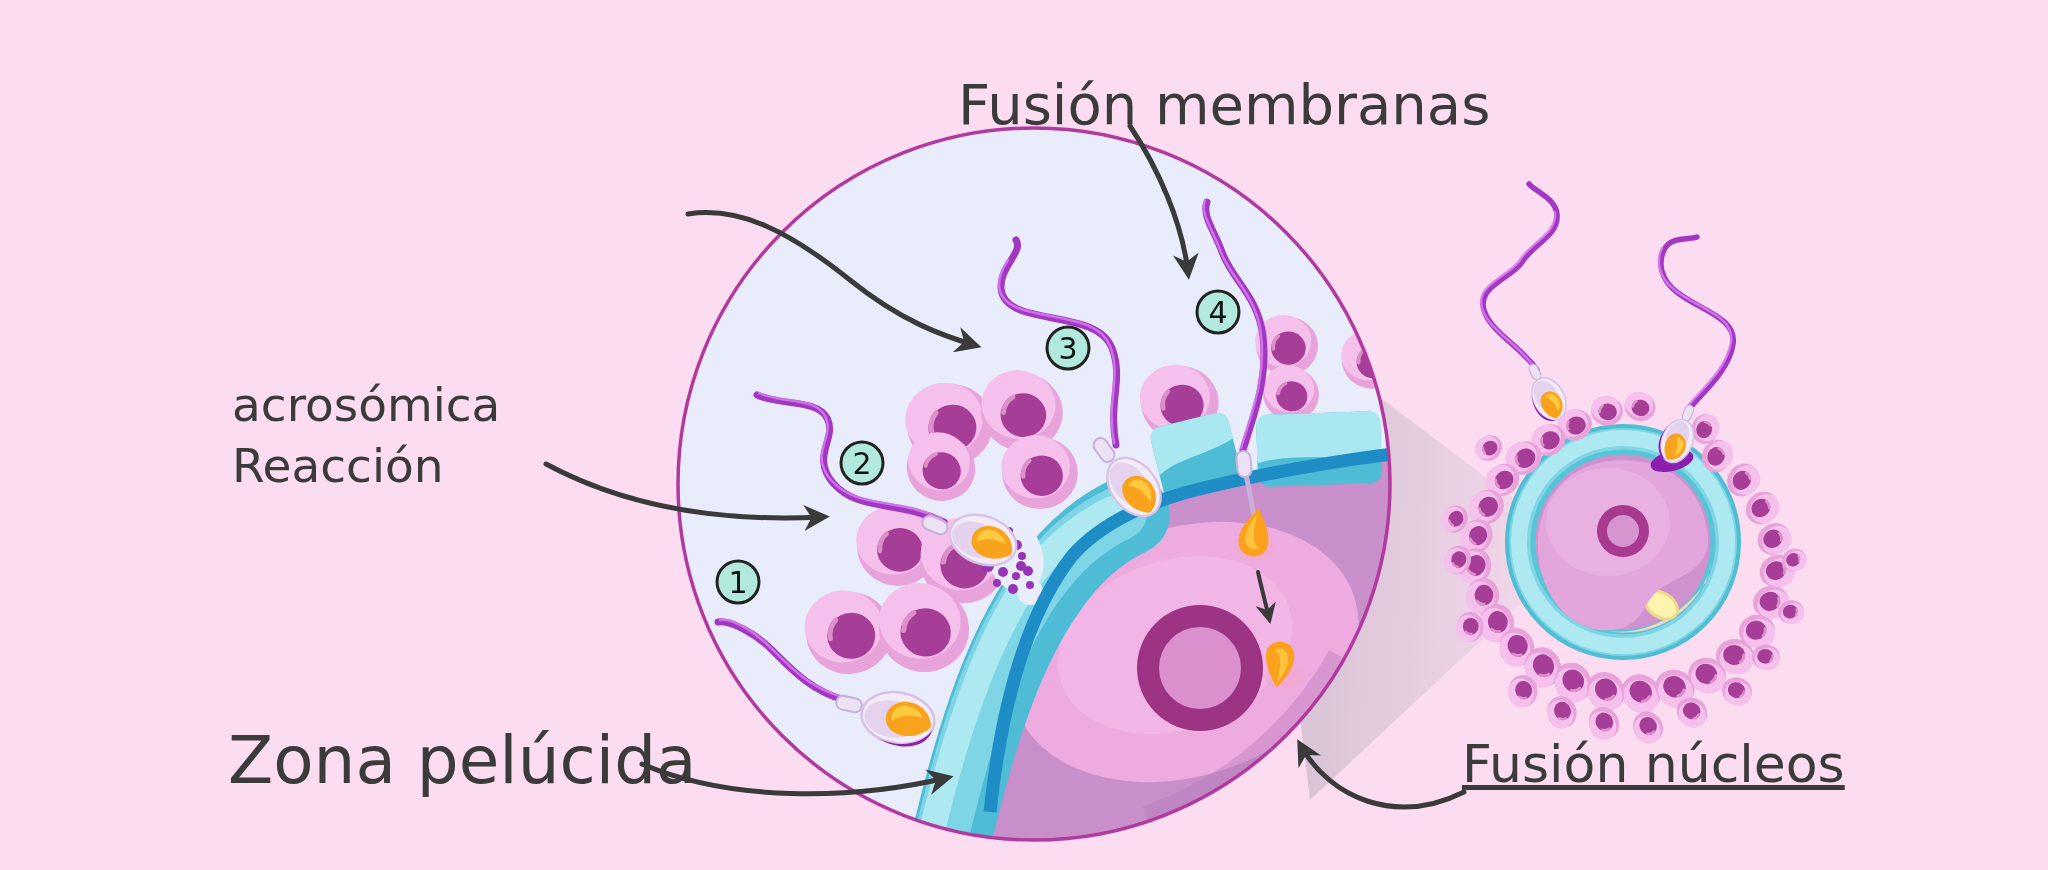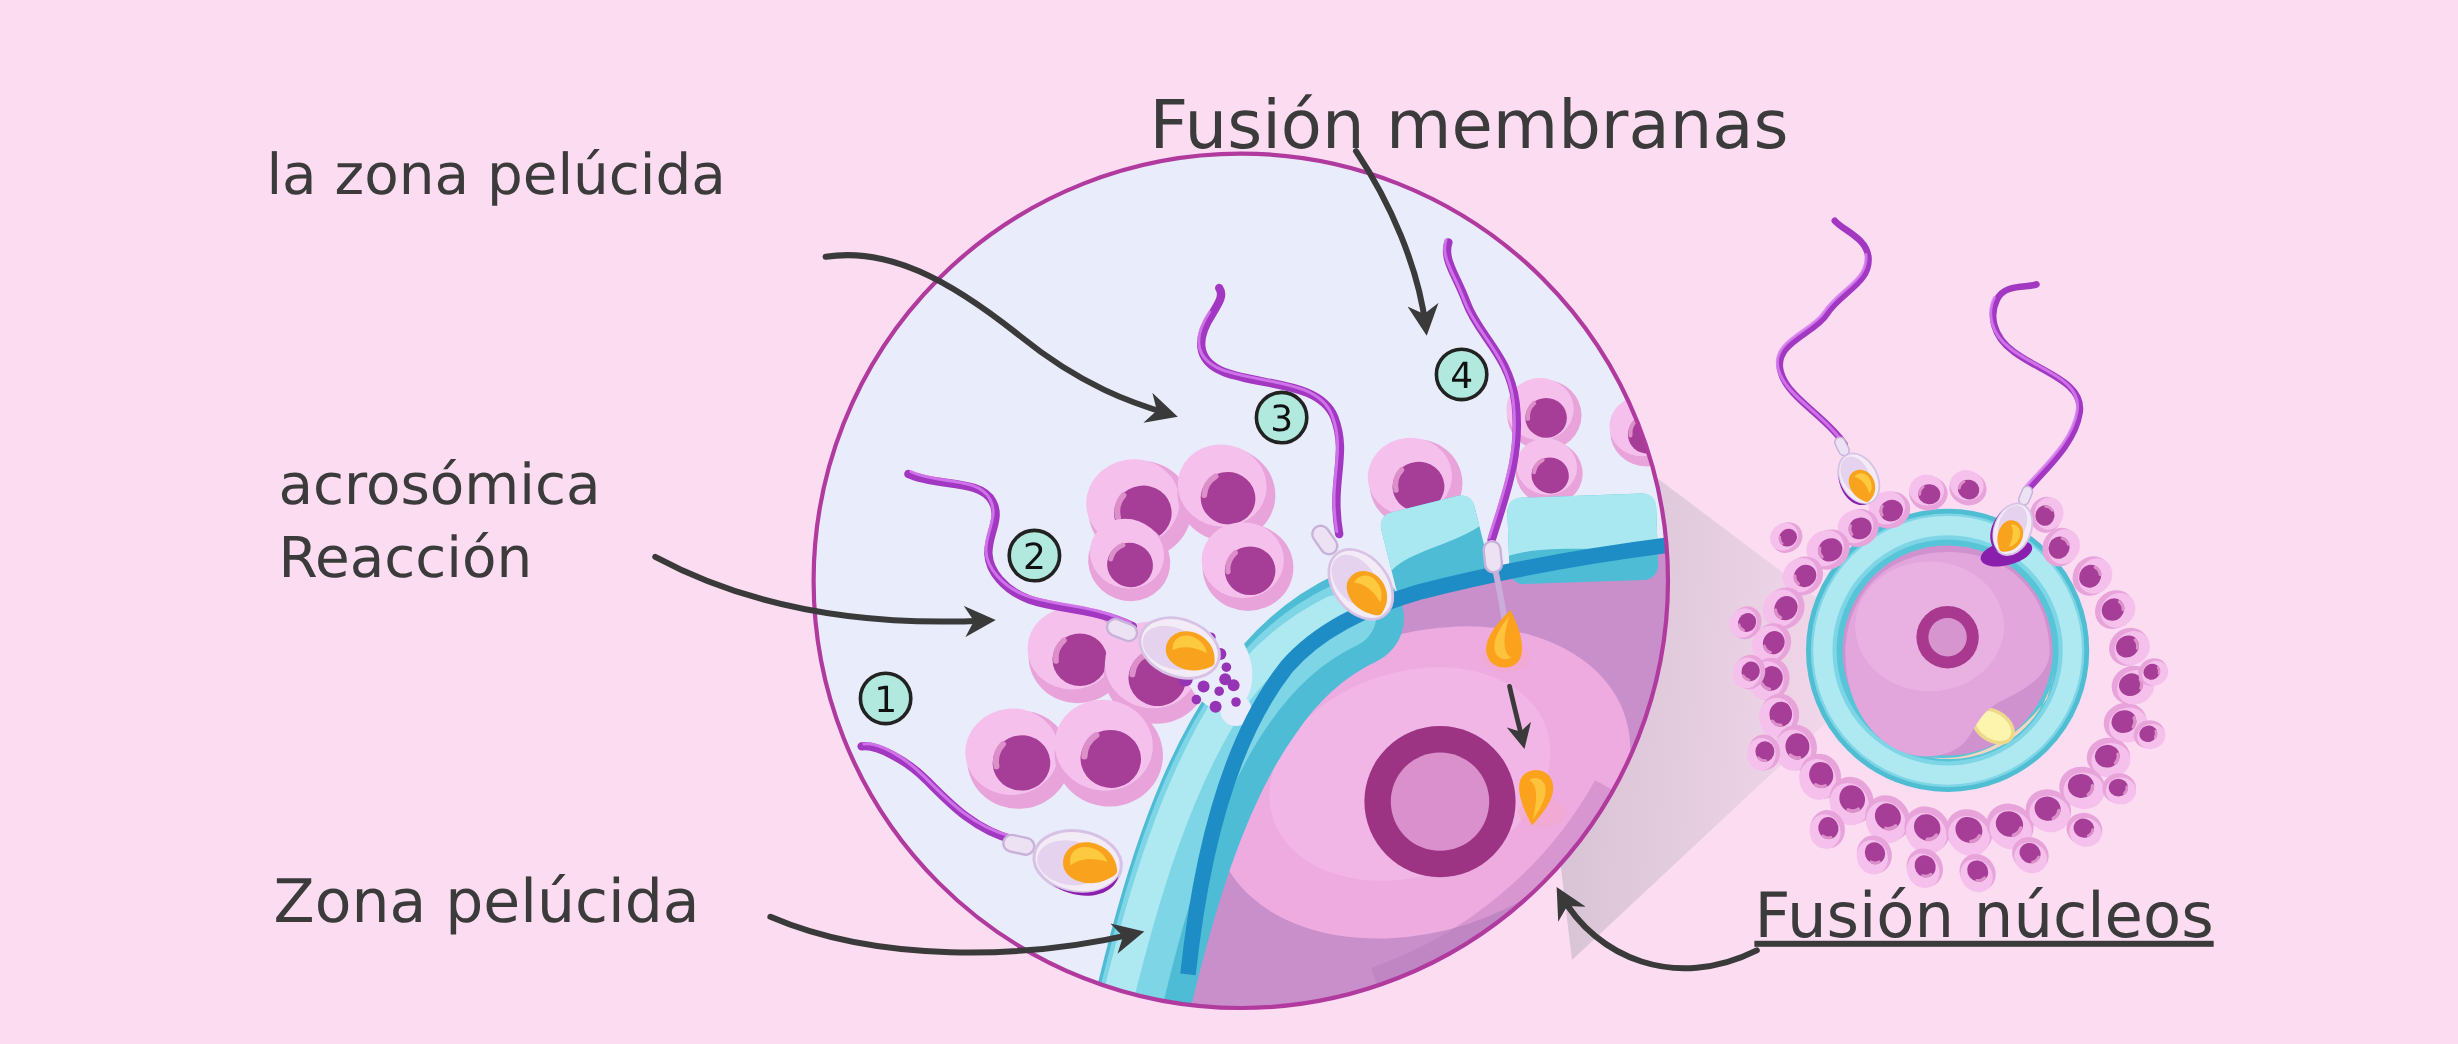--- a/index.html
+++ b/index.html
@@ -3,21 +3,21 @@
 <meta charset="utf-8">
 <style>
   html,body{margin:0;padding:0;background:#fbdcf1;}
   .stage{position:relative;width:2048px;height:870px;background:#fbdcf1;overflow:hidden;
          font-family:"DejaVu Sans","Liberation Sans",sans-serif;}
   .stage svg{position:absolute;inset:0;}
   .lbl{position:absolute;color:#3b3b3b;white-space:nowrap;}
   .lbl-title{left:958px;top:32px;font-size:56px;margin-top:40px;}
   .lbl-atravesar{left:222px;top:118px;font-size:47px;line-height:57px;}
   .lbl-reaccion{left:232px;top:374px;font-size:47px;line-height:61px;}
-  .lbl-zona{left:228px;top:722px;font-size:50px;}
+  .lbl-zona{left:228px;top:722px;font-size:66px;}
   .lbl-nucleos{left:1462px;top:734px;font-size:52px;text-decoration:underline;}
   .tail{fill:none;stroke:#a238c2;stroke-width:7;stroke-linecap:round;}
   .tailHi{fill:none;stroke:#d77df0;stroke-width:2.5;stroke-linecap:round;opacity:.85;}
   .arrow{fill:none;stroke:#3a3a3a;stroke-width:5;stroke-linecap:round;}
 </style>
 </head>
 <body>
 
 <div class="stage">
 
@@ -273,21 +273,20 @@
     </g>
     <g>
       <circle cx="1218" cy="312" r="21" fill="#b2e9de" stroke="#222" stroke-width="3"></circle>
       <text x="1218" y="323">4</text>
     </g>
   </g>
 </svg>
 
 <div class="lbl lbl-title">Fusión membranas</div>
 <div class="lbl lbl-atravesar">
-  <div>la zona pelúcida</div>
 </div>
 <div class="lbl lbl-reaccion">
   <div>acrosómica</div>
   <div>Reacción</div>
 </div>
 <div class="lbl lbl-zona">Zona pelúcida</div>
 <div class="lbl lbl-nucleos">Fusión núcleos</div>
 
 </div>
 

